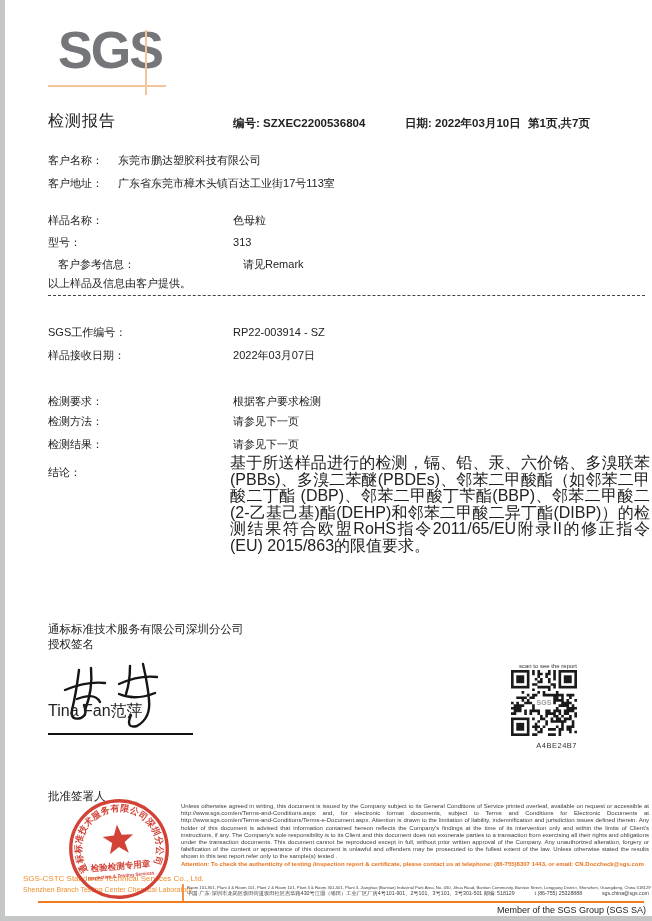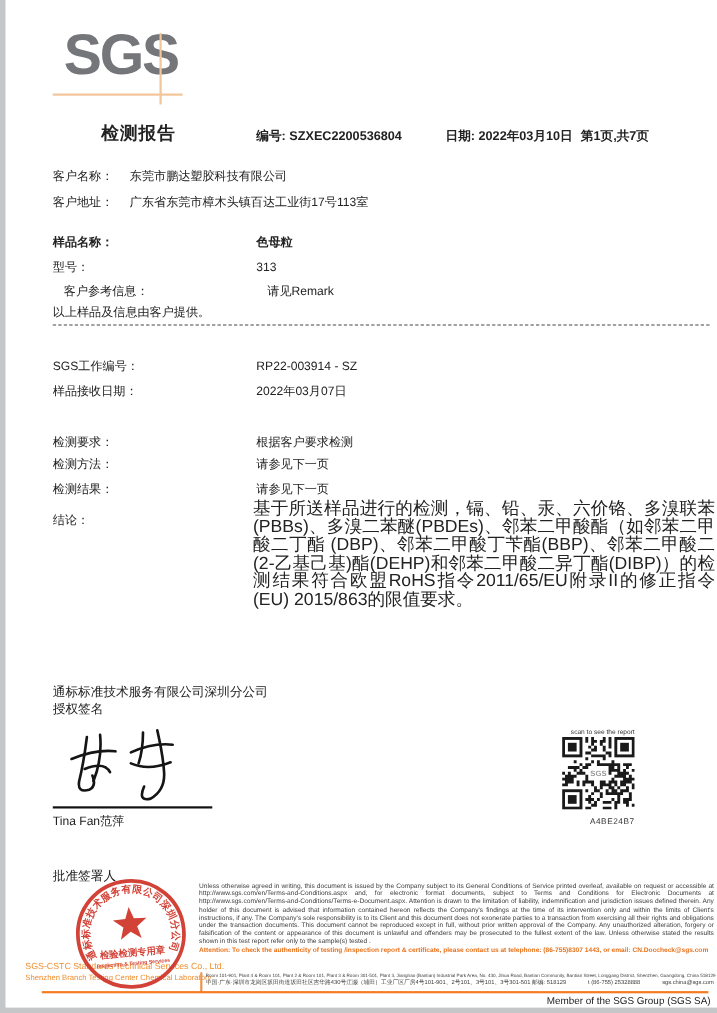--- a/index.html
+++ b/index.html
@@ -6,21 +6,21 @@
   #screenshot{position:relative;width:652px;height:921px;background:#c4c6c8;overflow:hidden;
     font-family:"Liberation Sans","DejaVu Sans",sans-serif;}
   .page{position:absolute;left:5px;top:0;width:647px;height:916px;background:#ffffff;color:#222;}
   .abs{position:absolute;}
   
   .logo-text{position:absolute;left:53px;top:24px;font-size:52px;font-weight:900;color:#75767a;
     letter-spacing:-2px;line-height:1;font-family:"Liberation Sans",sans-serif;}
   .logo-hline{position:absolute;left:43px;top:85px;width:118px;height:2px;background:#f2c59a;}
   .logo-vline{position:absolute;left:140px;top:30px;width:2px;height:65px;background:#f2c59a;}
   
-  .title{position:absolute;left:43px;top:111px;font-size:16px;font-weight:bold;letter-spacing:1px;margin-left:44px;}
+  .title{position:absolute;left:43px;top:111px;font-size:16px;font-weight:normal;letter-spacing:1px;}
   .hmeta{position:absolute;top:116px;font-size:11.5px;font-weight:bold;}
   
   .row{position:absolute;left:43px;font-size:11px;white-space:nowrap;}
   .lbl1{display:inline-block;width:67px;}
   .lbl2{display:inline-block;width:182px;}
   .dashsep{position:absolute;left:43px;top:295px;width:597px;border-top:1.5px dashed #444;}
   .concl-val{position:absolute;left:225px;top:455px;width:420px;font-size:16px;line-height:16.5px;text-align:justify;}
   
   .sigline{position:absolute;left:43px;top:733px;width:145px;border-bottom:2px solid #111;}
   
@@ -60,21 +60,21 @@
 
     <div class="row" style="top:153px;">
       <span class="lbl1">客户名称：</span>
       <span>东莞市鹏达塑胶科技有限公司</span>
     </div>
     <div class="row" style="top:176px;">
       <span class="lbl1">客户地址：</span>
       <span>广东省东莞市樟木头镇百达工业街17号113室</span>
     </div>
 
-    <div class="row" style="top:213px;font-weight:bold;">
+    <div class="row" style="top:213px;">
       <span class="lbl2">样品名称：</span>
       <span>色母粒</span>
     </div>
     <div class="row" style="top:235px;">
       <span class="lbl2">型号：</span>
       <span>313</span>
     </div>
     <div class="row" style="top:257px;margin-left:10px;">
       <span class="lbl2">客户参考信息：</span>
       <span>请见Remark</span>
@@ -113,21 +113,21 @@
         <path d="M22,12 Q19,36 15,52 Q13,63 24,60 Q31,57 27,47"></path>
         <path d="M34,10 Q36,32 28,52"></path>
         <path d="M20,41 Q38,34 43,44"></path>
         <path d="M62,26 Q82,17 100,19"></path>
         <path d="M73,8 Q73,24 69,36"></path>
         <path d="M86,6 Q91,28 92,42 Q94,60 80,68 Q68,71 74,57"></path>
         <path d="M62,36 Q78,43 98,35"></path>
       </g>
     </svg>
     <div class="sigline"></div>
-    <div class="row" style="top:739px;font-size:11px;">Tina Fan范萍</div>
+    <div class="row" style="top:701px;font-size:16px;">Tina Fan范萍</div>
     <div class="row" style="top:760px;font-size:11.5px;margin-top:29px;">批准签署人</div>
 
     <div class="qrblock">
       <div class="qrcap">scan to see the report</div>
       <svg id="qr-svg" width="66" height="66" viewBox="0 0 66 66">
         <rect x="0" y="0" width="66" height="66" fill="#ffffff"></rect>
         <g id="qr-mods" fill="#1a1a1a">
             <path d="M21.12,0.00h2.64v2.64h-2.64zM26.40,0.00h2.64v2.64h-2.64zM36.96,0.00h2.64v2.64h-2.64zM42.24,0.00h2.64v2.64h-2.64zM21.12,2.64h2.64v2.64h-2.64zM26.40,2.64h2.64v2.64h-2.64zM29.04,2.64h2.64v2.64h-2.64zM34.32,2.64h2.64v2.64h-2.64zM36.96,2.64h2.64v2.64h-2.64zM42.24,2.64h2.64v2.64h-2.64zM26.40,5.28h2.64v2.64h-2.64zM34.32,5.28h2.64v2.64h-2.64zM42.24,5.28h2.64v2.64h-2.64zM23.76,7.92h2.64v2.64h-2.64zM29.04,7.92h2.64v2.64h-2.64zM36.96,7.92h2.64v2.64h-2.64zM42.24,7.92h2.64v2.64h-2.64zM26.40,10.56h2.64v2.64h-2.64zM29.04,10.56h2.64v2.64h-2.64zM36.96,10.56h2.64v2.64h-2.64zM21.12,13.20h2.64v2.64h-2.64zM23.76,13.20h2.64v2.64h-2.64zM39.60,13.20h2.64v2.64h-2.64zM42.24,13.20h2.64v2.64h-2.64zM26.40,15.84h2.64v2.64h-2.64zM29.04,15.84h2.64v2.64h-2.64zM31.68,15.84h2.64v2.64h-2.64zM34.32,15.84h2.64v2.64h-2.64zM36.96,15.84h2.64v2.64h-2.64zM42.24,15.84h2.64v2.64h-2.64zM21.12,18.48h2.64v2.64h-2.64zM36.96,18.48h2.64v2.64h-2.64zM10.56,21.12h2.64v2.64h-2.64zM26.40,21.12h2.64v2.64h-2.64zM31.68,21.12h2.64v2.64h-2.64zM44.88,21.12h2.64v2.64h-2.64zM15.84,23.76h2.64v2.64h-2.64zM21.12,23.76h2.64v2.64h-2.64zM23.76,23.76h2.64v2.64h-2.64zM31.68,23.76h2.64v2.64h-2.64zM34.32,23.76h2.64v2.64h-2.64zM36.96,23.76h2.64v2.64h-2.64zM39.60,23.76h2.64v2.64h-2.64zM42.24,23.76h2.64v2.64h-2.64zM44.88,23.76h2.64v2.64h-2.64zM47.52,23.76h2.64v2.64h-2.64zM50.16,23.76h2.64v2.64h-2.64zM55.44,23.76h2.64v2.64h-2.64zM58.08,23.76h2.64v2.64h-2.64zM60.72,23.76h2.64v2.64h-2.64zM5.28,26.40h2.64v2.64h-2.64zM7.92,26.40h2.64v2.64h-2.64zM10.56,26.40h2.64v2.64h-2.64zM13.20,26.40h2.64v2.64h-2.64zM18.48,26.40h2.64v2.64h-2.64zM21.12,26.40h2.64v2.64h-2.64zM42.24,26.40h2.64v2.64h-2.64zM44.88,26.40h2.64v2.64h-2.64zM50.16,26.40h2.64v2.64h-2.64zM58.08,26.40h2.64v2.64h-2.64zM10.56,29.04h2.64v2.64h-2.64zM15.84,29.04h2.64v2.64h-2.64zM42.24,29.04h2.64v2.64h-2.64zM44.88,29.04h2.64v2.64h-2.64zM47.52,29.04h2.64v2.64h-2.64zM50.16,29.04h2.64v2.64h-2.64zM55.44,29.04h2.64v2.64h-2.64zM63.36,29.04h2.64v2.64h-2.64zM0.00,31.68h2.64v2.64h-2.64zM5.28,31.68h2.64v2.64h-2.64zM13.20,31.68h2.64v2.64h-2.64zM15.84,31.68h2.64v2.64h-2.64zM18.48,31.68h2.64v2.64h-2.64zM42.24,31.68h2.64v2.64h-2.64zM50.16,31.68h2.64v2.64h-2.64zM52.80,31.68h2.64v2.64h-2.64zM55.44,31.68h2.64v2.64h-2.64zM58.08,31.68h2.64v2.64h-2.64zM2.64,34.32h2.64v2.64h-2.64zM5.28,34.32h2.64v2.64h-2.64zM7.92,34.32h2.64v2.64h-2.64zM10.56,34.32h2.64v2.64h-2.64zM21.12,34.32h2.64v2.64h-2.64zM47.52,34.32h2.64v2.64h-2.64zM50.16,34.32h2.64v2.64h-2.64zM52.80,34.32h2.64v2.64h-2.64zM55.44,34.32h2.64v2.64h-2.64zM60.72,34.32h2.64v2.64h-2.64zM0.00,36.96h2.64v2.64h-2.64zM2.64,36.96h2.64v2.64h-2.64zM5.28,36.96h2.64v2.64h-2.64zM7.92,36.96h2.64v2.64h-2.64zM21.12,36.96h2.64v2.64h-2.64zM44.88,36.96h2.64v2.64h-2.64zM55.44,36.96h2.64v2.64h-2.64zM58.08,36.96h2.64v2.64h-2.64zM60.72,36.96h2.64v2.64h-2.64zM63.36,36.96h2.64v2.64h-2.64zM2.64,39.60h2.64v2.64h-2.64zM5.28,39.60h2.64v2.64h-2.64zM7.92,39.60h2.64v2.64h-2.64zM13.20,39.60h2.64v2.64h-2.64zM18.48,39.60h2.64v2.64h-2.64zM21.12,39.60h2.64v2.64h-2.64zM23.76,39.60h2.64v2.64h-2.64zM26.40,39.60h2.64v2.64h-2.64zM34.32,39.60h2.64v2.64h-2.64zM36.96,39.60h2.64v2.64h-2.64zM42.24,39.60h2.64v2.64h-2.64zM44.88,39.60h2.64v2.64h-2.64zM47.52,39.60h2.64v2.64h-2.64zM52.80,39.60h2.64v2.64h-2.64zM55.44,39.60h2.64v2.64h-2.64zM58.08,39.60h2.64v2.64h-2.64zM60.72,39.60h2.64v2.64h-2.64zM0.00,42.24h2.64v2.64h-2.64zM2.64,42.24h2.64v2.64h-2.64zM13.20,42.24h2.64v2.64h-2.64zM18.48,42.24h2.64v2.64h-2.64zM26.40,42.24h2.64v2.64h-2.64zM34.32,42.24h2.64v2.64h-2.64zM36.96,42.24h2.64v2.64h-2.64zM39.60,42.24h2.64v2.64h-2.64zM42.24,42.24h2.64v2.64h-2.64zM47.52,42.24h2.64v2.64h-2.64zM52.80,42.24h2.64v2.64h-2.64zM55.44,42.24h2.64v2.64h-2.64zM63.36,42.24h2.64v2.64h-2.64zM29.04,44.88h2.64v2.64h-2.64zM34.32,44.88h2.64v2.64h-2.64zM42.24,44.88h2.64v2.64h-2.64zM44.88,44.88h2.64v2.64h-2.64zM50.16,44.88h2.64v2.64h-2.64zM58.08,44.88h2.64v2.64h-2.64zM63.36,44.88h2.64v2.64h-2.64zM21.12,47.52h2.64v2.64h-2.64zM29.04,47.52h2.64v2.64h-2.64zM31.68,47.52h2.64v2.64h-2.64zM39.60,47.52h2.64v2.64h-2.64zM44.88,47.52h2.64v2.64h-2.64zM47.52,47.52h2.64v2.64h-2.64zM52.80,47.52h2.64v2.64h-2.64zM55.44,47.52h2.64v2.64h-2.64zM58.08,47.52h2.64v2.64h-2.64zM26.40,50.16h2.64v2.64h-2.64zM34.32,50.16h2.64v2.64h-2.64zM39.60,50.16h2.64v2.64h-2.64zM42.24,50.16h2.64v2.64h-2.64zM44.88,50.16h2.64v2.64h-2.64zM47.52,50.16h2.64v2.64h-2.64zM50.16,50.16h2.64v2.64h-2.64zM52.80,50.16h2.64v2.64h-2.64zM60.72,50.16h2.64v2.64h-2.64zM23.76,52.80h2.64v2.64h-2.64zM34.32,52.80h2.64v2.64h-2.64zM50.16,52.80h2.64v2.64h-2.64zM60.72,52.80h2.64v2.64h-2.64zM21.12,55.44h2.64v2.64h-2.64zM23.76,55.44h2.64v2.64h-2.64zM26.40,55.44h2.64v2.64h-2.64zM31.68,55.44h2.64v2.64h-2.64zM44.88,55.44h2.64v2.64h-2.64zM50.16,55.44h2.64v2.64h-2.64zM55.44,55.44h2.64v2.64h-2.64zM58.08,55.44h2.64v2.64h-2.64zM60.72,55.44h2.64v2.64h-2.64zM23.76,58.08h2.64v2.64h-2.64zM29.04,58.08h2.64v2.64h-2.64zM36.96,58.08h2.64v2.64h-2.64zM39.60,58.08h2.64v2.64h-2.64zM42.24,58.08h2.64v2.64h-2.64zM47.52,58.08h2.64v2.64h-2.64zM50.16,58.08h2.64v2.64h-2.64zM55.44,58.08h2.64v2.64h-2.64zM58.08,58.08h2.64v2.64h-2.64zM26.40,60.72h2.64v2.64h-2.64zM29.04,60.72h2.64v2.64h-2.64zM47.52,60.72h2.64v2.64h-2.64zM58.08,60.72h2.64v2.64h-2.64zM63.36,60.72h2.64v2.64h-2.64zM21.12,63.36h2.64v2.64h-2.64zM23.76,63.36h2.64v2.64h-2.64zM36.96,63.36h2.64v2.64h-2.64zM39.60,63.36h2.64v2.64h-2.64zM42.24,63.36h2.64v2.64h-2.64zM47.52,63.36h2.64v2.64h-2.64z"></path>
             <rect x="0" y="0" width="18.48" height="18.48" fill="#1a1a1a"></rect>
             <rect x="2.64" y="2.64" width="13.200000000000001" height="13.200000000000001" fill="#ffffff"></rect>

